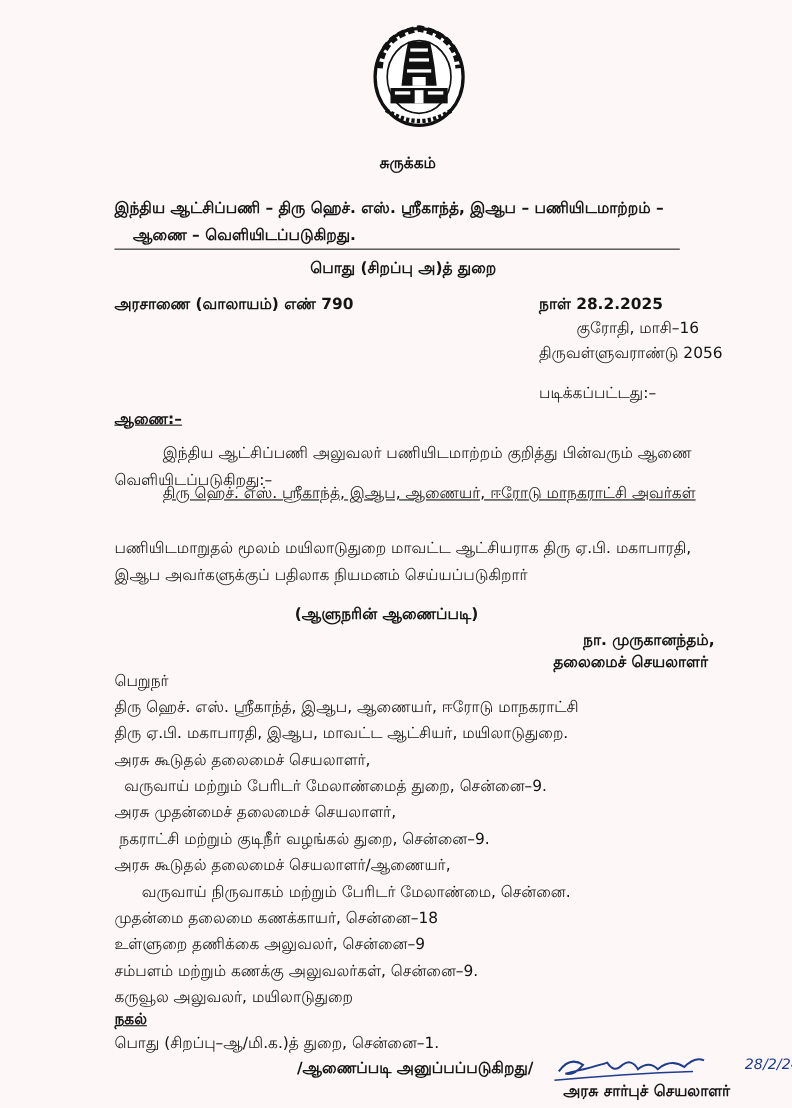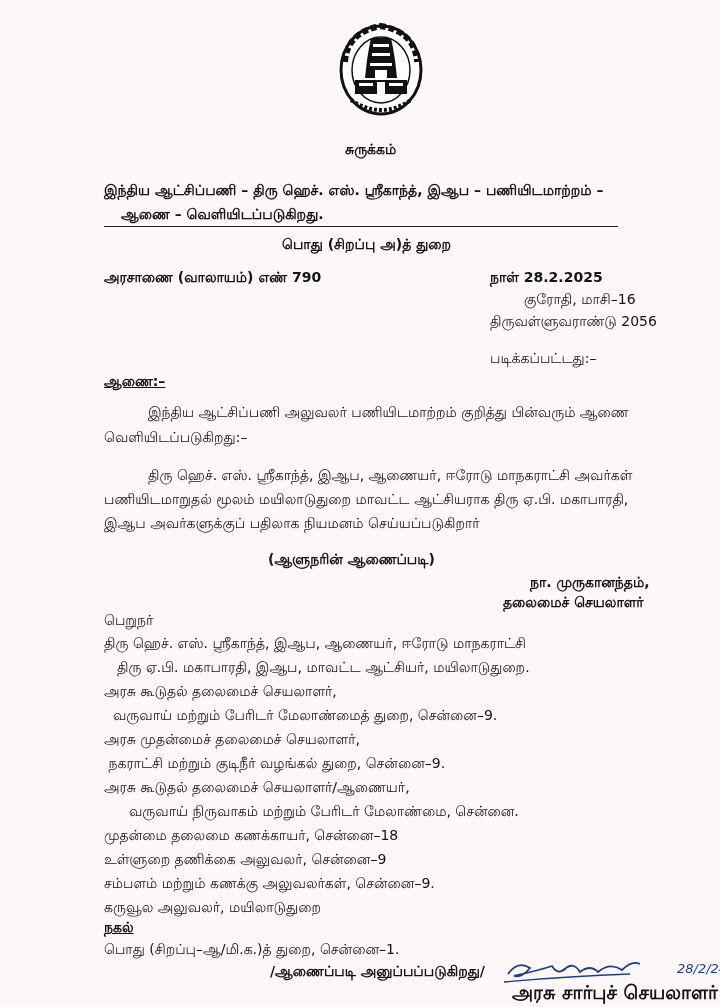--- a/index.html
+++ b/index.html
@@ -48,31 +48,31 @@
 
 <div class="abs t b" style="left:104px;top:268px;">அரசாணை (வாலாயம்) எண் 790</div>
 <div class="abs t b" style="left:490px;top:268px;">நாள்  28.2.2025</div>
 <div class="abs t" style="left:490px;top:290px;margin-left:34px;">குரோதி, மாசி–16</div>
 <div class="abs t" style="left:490px;top:312px;">திருவள்ளுவராண்டு 2056</div>
 <div class="abs t" style="left:490px;top:349px;">படிக்கப்பட்டது:–</div>
 <div class="abs t b u" style="left:104px;top:372px;">ஆணை:–</div>
 
 <div class="abs t" style="left:148px;top:403px;">இந்திய ஆட்சிப்பணி அலுவலர்  பணியிடமாற்றம் குறித்து பின்வரும் ஆணை</div>
 <div class="abs t" style="left:104px;top:428px;">வெளியிடப்படுகிறது:–</div>
-<div class="abs t" style="left:148px;top:466px;">திரு ஹெச். எஸ். ஸ்ரீகாந்த், இஆப, ஆணையர், ஈரோடு மாநகராட்சி அவர்கள்</div>
+<div class="abs t" style="left:148px;top:440px;text-decoration:underline;">திரு ஹெச். எஸ். ஸ்ரீகாந்த், இஆப, ஆணையர், ஈரோடு மாநகராட்சி அவர்கள்</div>
 <div class="abs t" style="left:104px;top:490px;">பணியிடமாறுதல் மூலம் மயிலாடுதுறை மாவட்ட ஆட்சியராக திரு ஏ.பி. மகாபாரதி,</div>
 <div class="abs t" style="left:104px;top:514px;">இஆப அவர்களுக்குப் பதிலாக நியமனம் செய்யப்படுகிறார்</div>
 
 <div class="abs t b" style="left:268px;top:550px;">(ஆளுநரின் ஆணைப்படி)</div>
 <div class="abs t b" style="left:530px;top:573px;">நா. முருகானந்தம்,</div>
 <div class="abs t b" style="left:503px;top:593px;">தலைமைச் செயலாளர்</div>
 
 <div class="abs t" style="left:104px;top:611px;">பெறுநர்</div>
 <div class="abs t" style="left:104px;top:634px;">திரு ஹெச். எஸ். ஸ்ரீகாந்த், இஆப, ஆணையர், ஈரோடு மாநகராட்சி</div>
-<div class="abs t" style="left:104px;top:658px;margin-left:13px;">திரு ஏ.பி. மகாபாரதி, இஆப, மாவட்ட ஆட்சியர், மயிலாடுதுறை.</div>
+<div class="abs t" style="left:104px;top:658px;">திரு ஏ.பி. மகாபாரதி, இஆப, மாவட்ட ஆட்சியர், மயிலாடுதுறை.</div>
 <div class="abs t" style="left:104px;top:682px;">அரசு கூடுதல் தலைமைச் செயலாளர்,</div>
 <div class="abs t" style="left:104px;top:706px;white-space:pre;">  வருவாய் மற்றும் பேரிடர் மேலாண்மைத் துறை, சென்னை–9.</div>
 <div class="abs t" style="left:104px;top:730px;">அரசு முதன்மைச் தலைமைச் செயலாளர்,</div>
 <div class="abs t" style="left:104px;top:754px;white-space:pre;"> நகராட்சி மற்றும் குடிநீர் வழங்கல் துறை, சென்னை–9.</div>
 <div class="abs t" style="left:104px;top:778px;">அரசு கூடுதல் தலைமைச் செயலாளர்/ஆணையர்,</div>
 <div class="abs t" style="left:120px;top:802px;white-space:pre;">  வருவாய் நிருவாகம் மற்றும் பேரிடர் மேலாண்மை, சென்னை.</div>
 <div class="abs t" style="left:104px;top:826px;">முதன்மை தலைமை கணக்காயர், சென்னை–18</div>
 <div class="abs t" style="left:104px;top:850px;">உள்ளுறை தணிக்கை அலுவலர், சென்னை–9</div>
 <div class="abs t" style="left:104px;top:874px;">சம்பளம் மற்றும் கணக்கு  அலுவலர்கள், சென்னை–9.</div>
 <div class="abs t" style="left:104px;top:898px;">கருவூல அலுவலர், மயிலாடுதுறை</div>
@@ -80,13 +80,13 @@
 <div class="abs t" style="left:104px;top:940px;">பொது (சிறப்பு–ஆ/மி.க.)த் துறை, சென்னை–1.</div>
 <div class="abs t b" style="left:270px;top:962px;">/ஆணைப்படி அனுப்பப்படுகிறது/</div>
 
 <div class="abs sig">
   <svg width="200" height="40" viewBox="0 0 200 40">
     <path d="M8 24 Q18 10 30 18 Q22 28 14 26 Q40 20 52 16 Q58 26 66 18 Q74 12 80 22 Q90 14 98 22 Q110 12 122 20 Q132 10 140 14" fill="none" stroke="#1f3c8c" stroke-width="1.8"></path>
     <path d="M4 32 Q70 26 130 24" fill="none" stroke="#1f3c8c" stroke-width="1.4"></path>
   </svg>
 </div>
 <div class="abs t" style="left:662px;top:960px;color:#1f3c8c;font-size:13px;font-style:italic;margin-left:15px;">28/2/24</div>
-<div class="abs t b" style="left:512px;top:983px;font-size:19px;">அரசு சார்புச் செயலாளர்</div>
+<div class="abs t b" style="left:512px;top:983px;font-size:14px;">அரசு சார்புச் செயலாளர்</div>
 
 </body></html>

